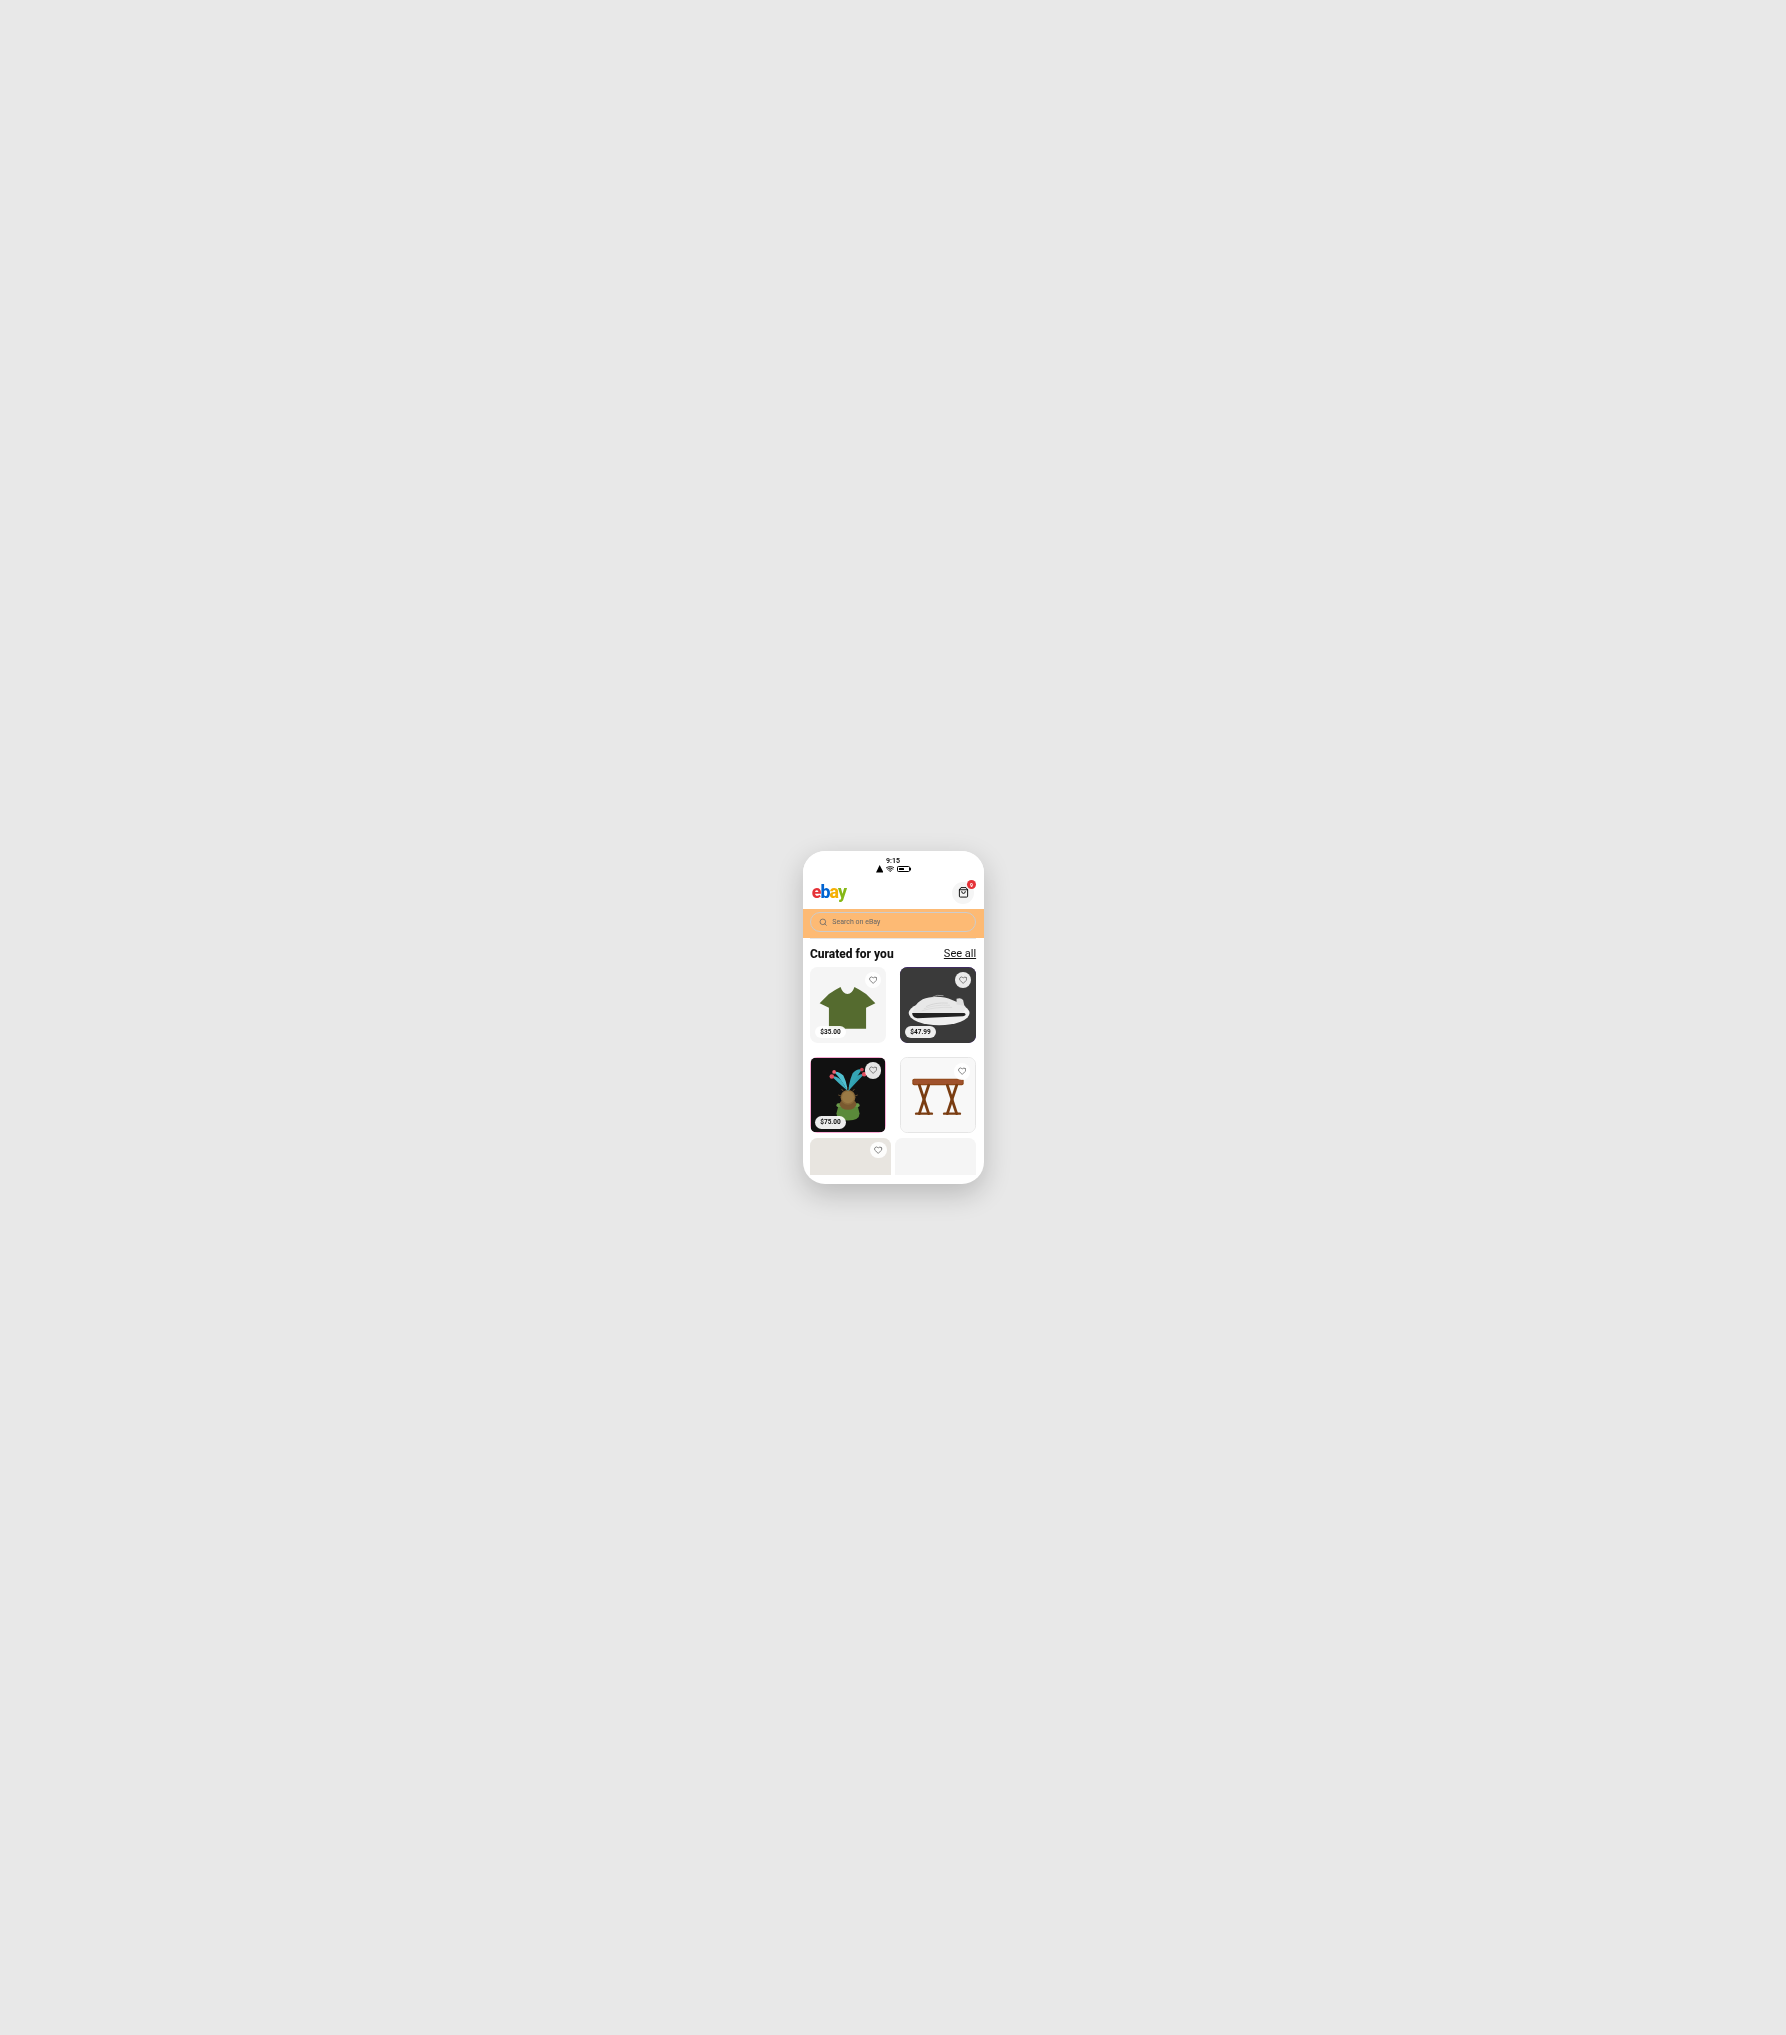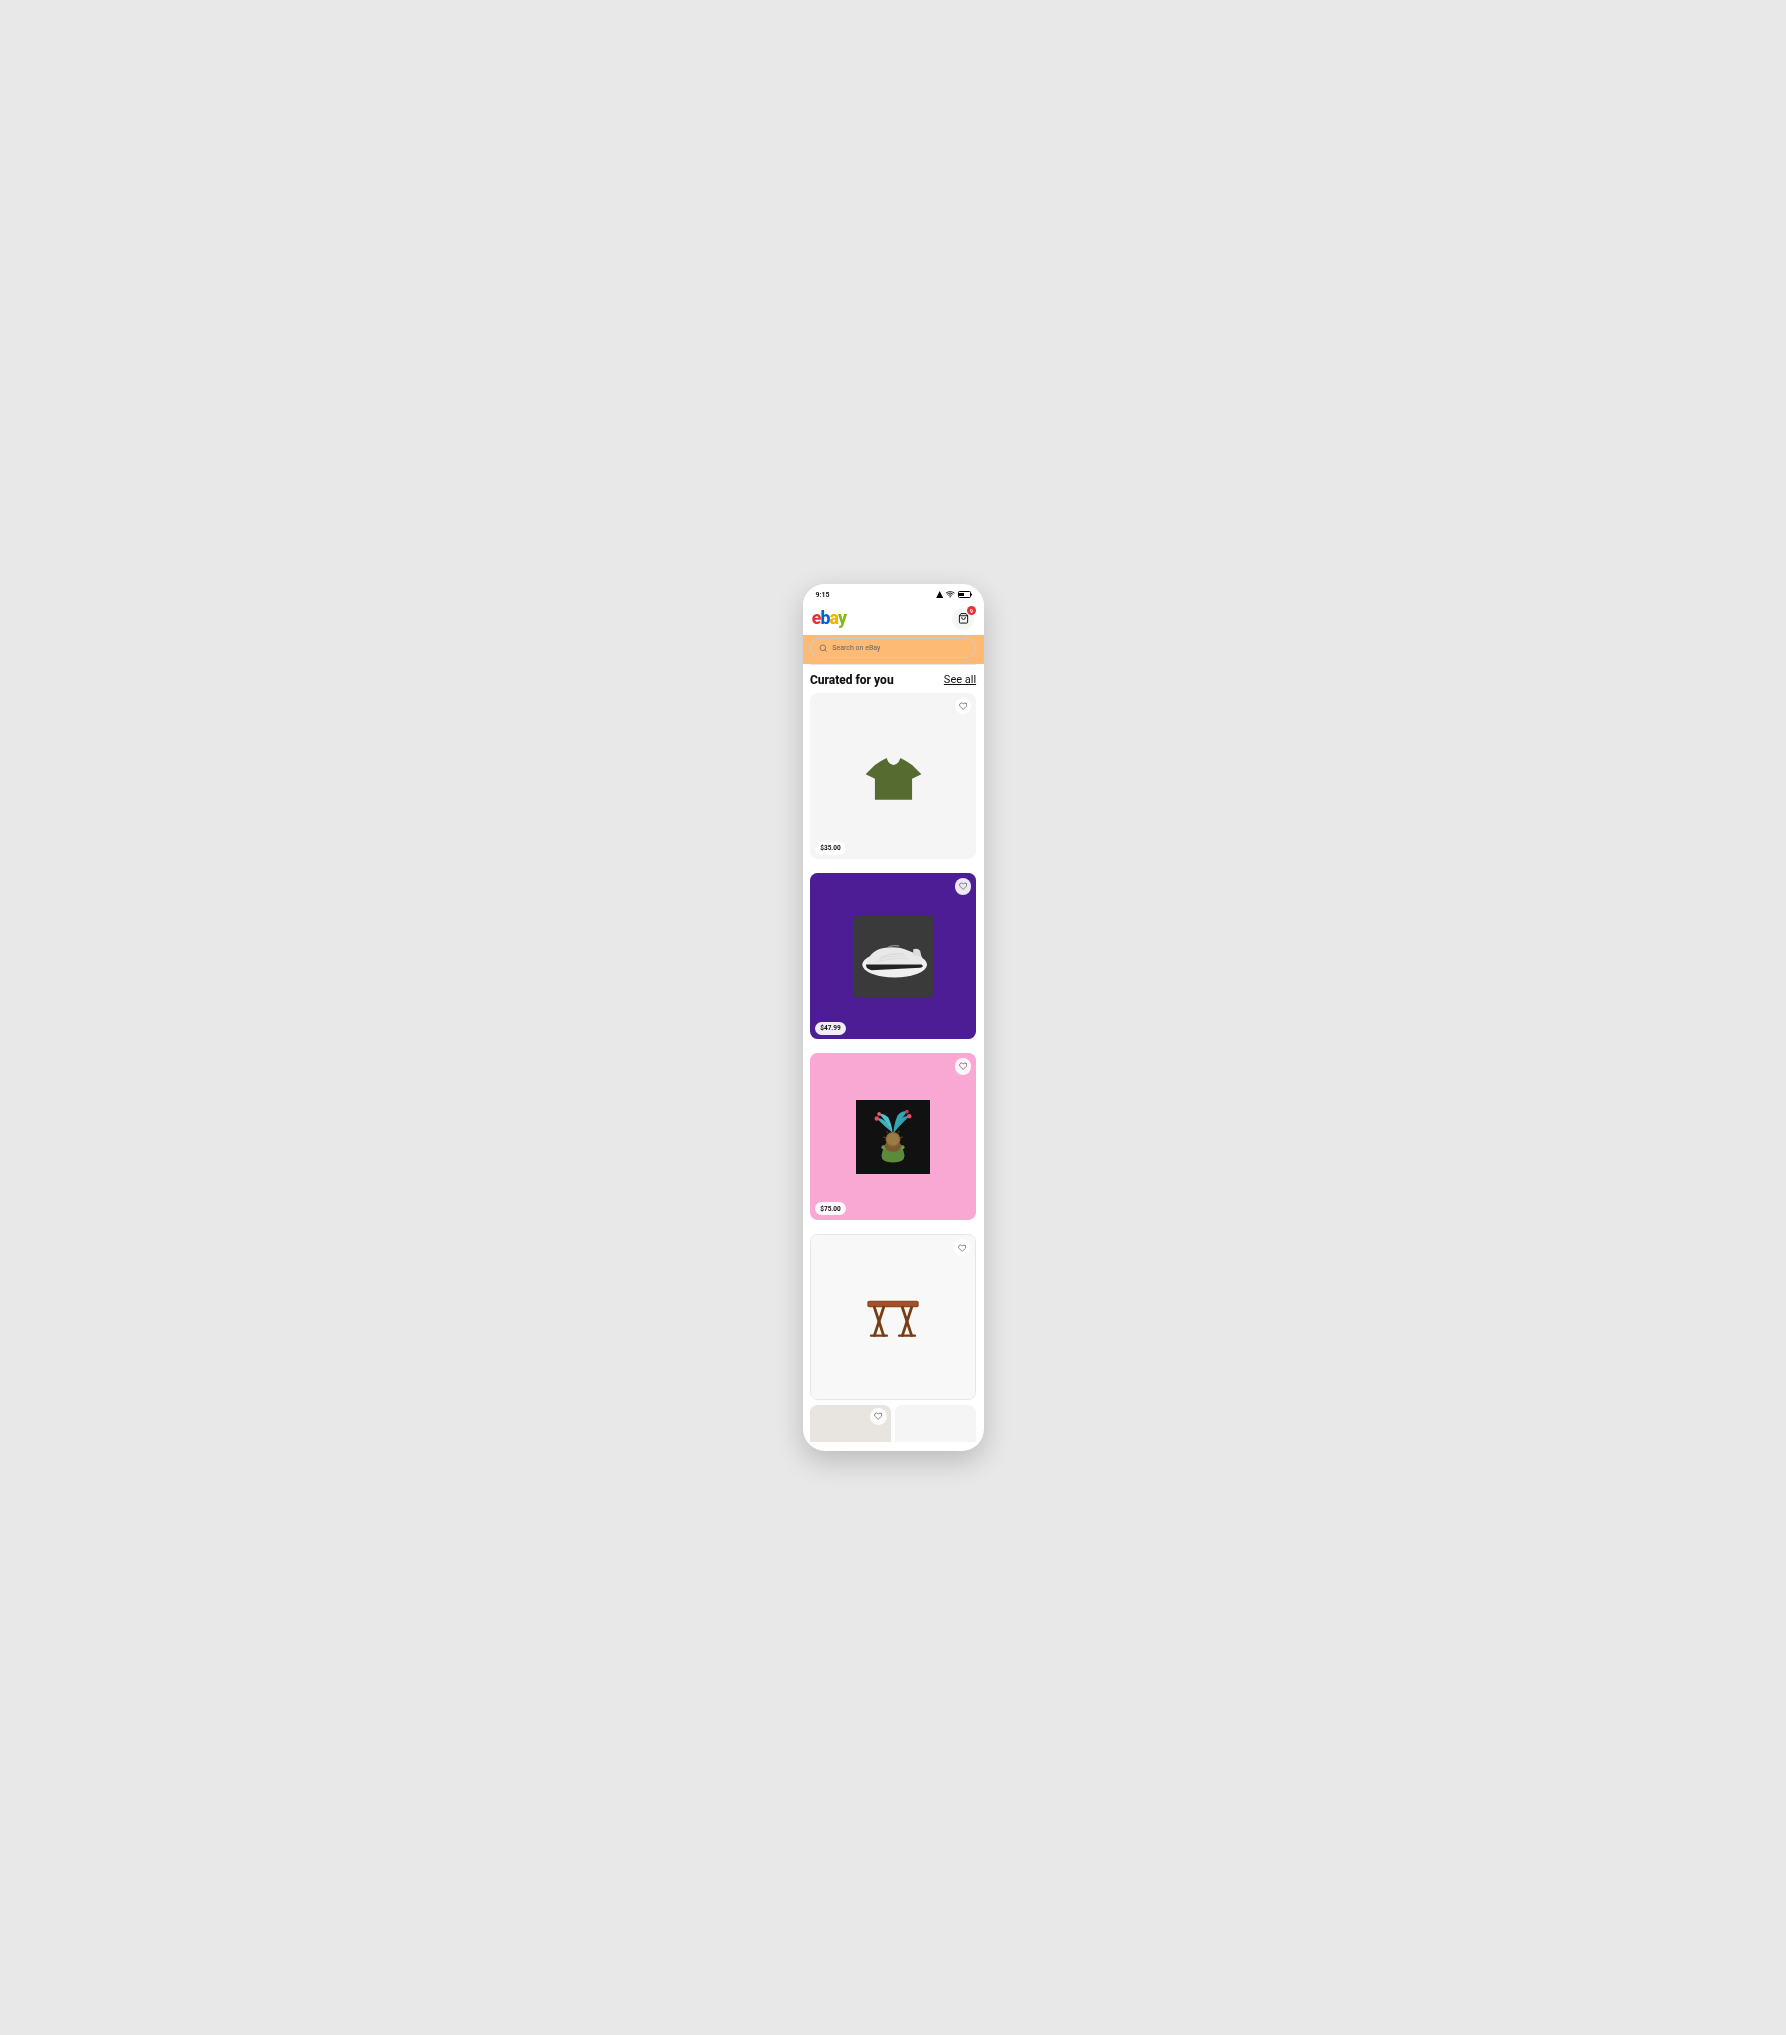--- a/index.html
+++ b/index.html
@@ -22,20 +22,21 @@
       position: relative;
     }
 
     
     .status-bar {
       display: flex;
       justify-content: space-between;
       align-items: center;
       padding: 6.5px 13px 3.7px;
       background: #fff;
+      flex-direction: column;
     }
 
     .status-time {
       font-size: 7px;
       font-weight: 600;
       color: #000;
     }
 
     .status-icons {
       display: flex;
@@ -176,21 +177,21 @@
     .see-all-link {
       font-size: 11px;
       color: #111;
       text-decoration: underline;
       cursor: pointer;
     }
 
     
     .product-grid {
       display: grid;
-      grid-template-columns: 1fr;
+      grid-template-columns: 1fr 1fr;
       gap: 14px;
     }
 
     .product-card {
       border-radius: 7.4px;
       overflow: hidden;
       position: relative;
       cursor: pointer;
     }
 

